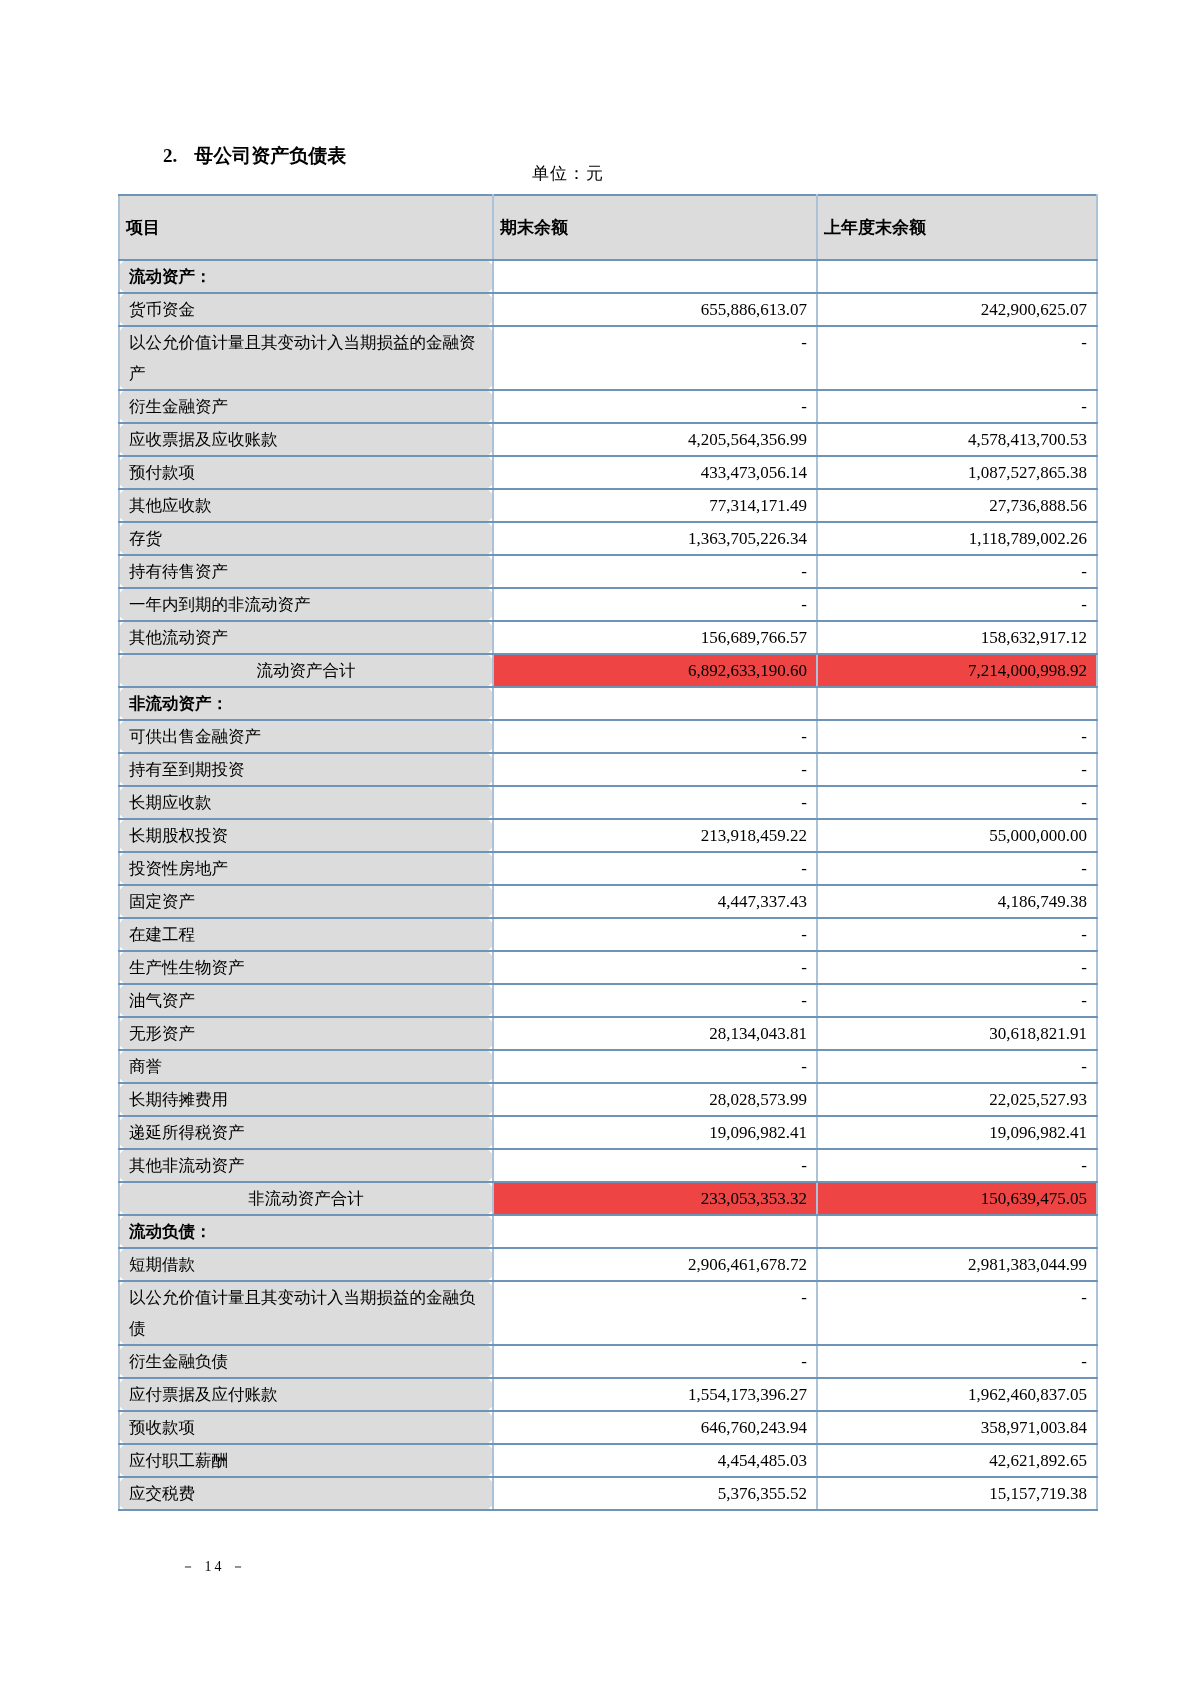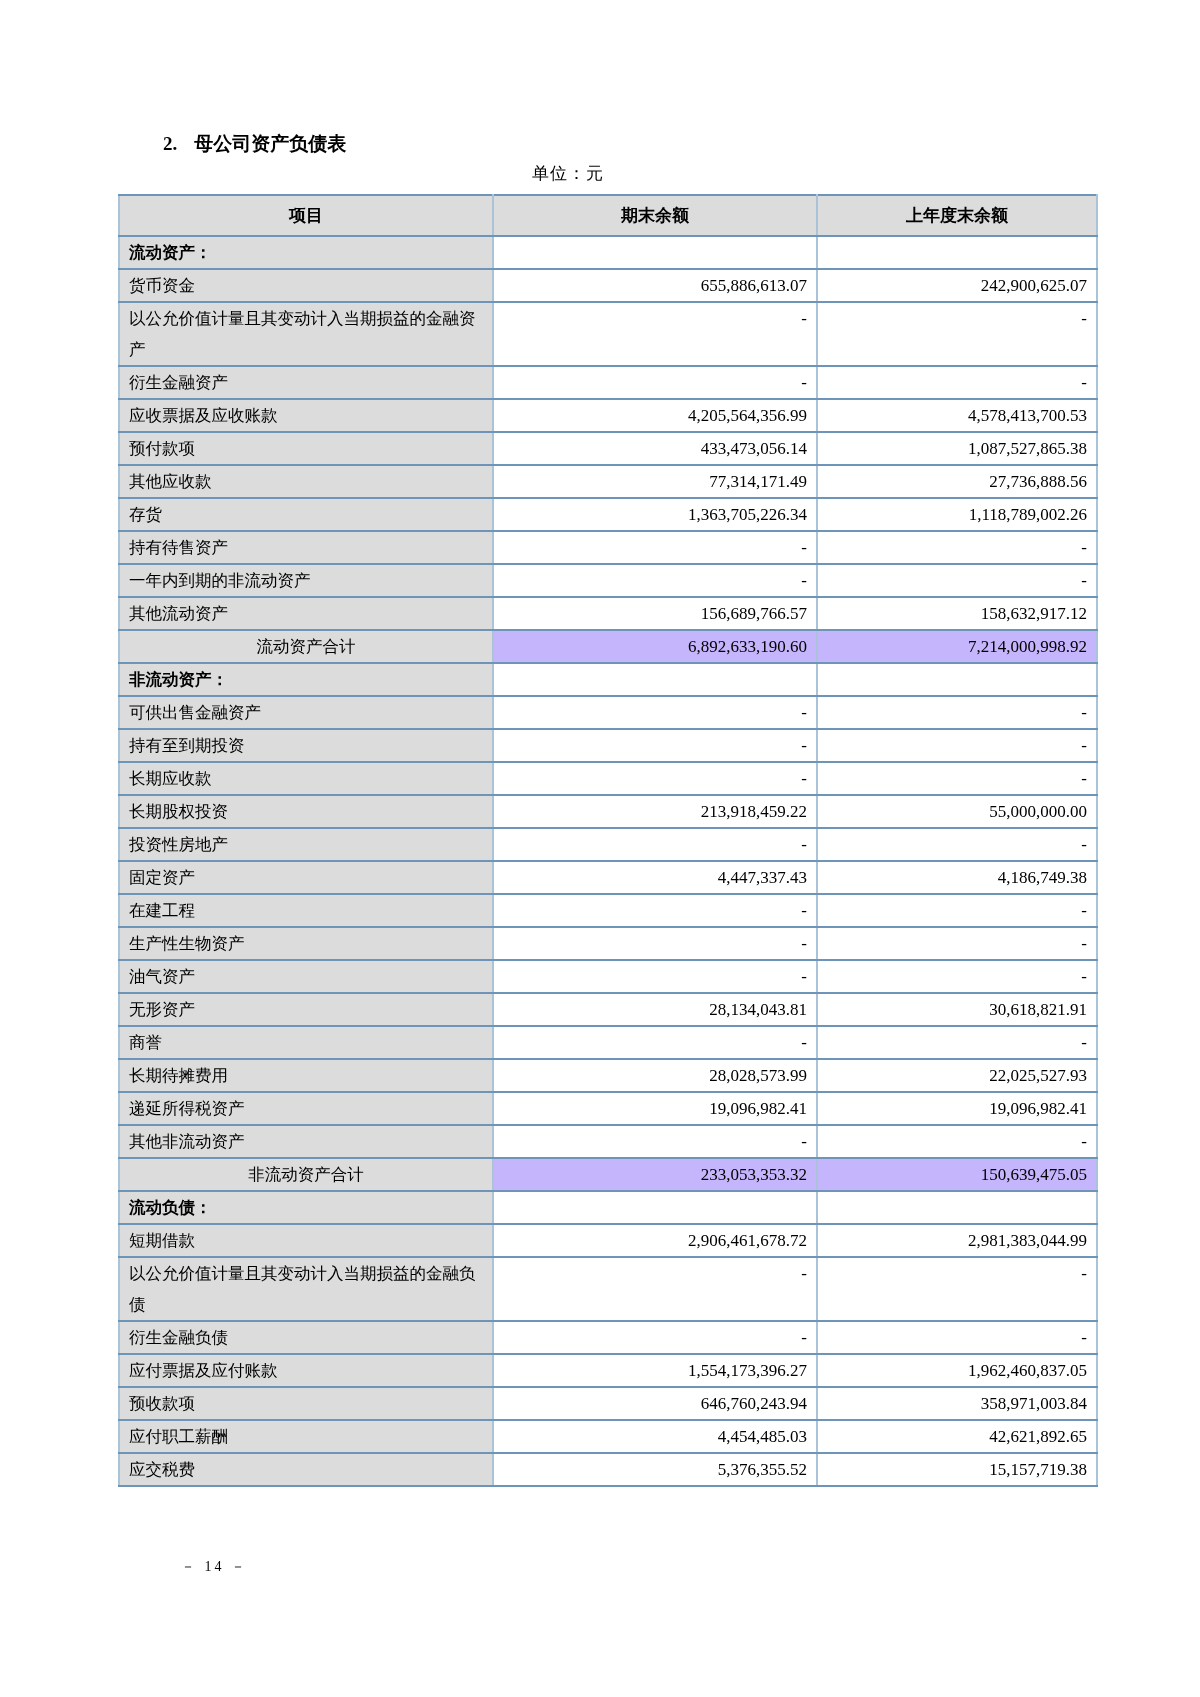--- a/index.html
+++ b/index.html
@@ -12,21 +12,21 @@
   .page {
     position: relative;
     width: 1200px;
     height: 1697px;
     background: #ffffff;
     overflow: hidden;
   }
   .doc-title {
     position: absolute;
     left: 163px;
-    top: 131px;
+    top: 143px;
     font-size: 19px;
     font-weight: bold;
     white-space: nowrap;
     text-align: center;
   }
   .doc-title .num {
     display: inline-block;
     margin-right: 17px;
   }
   .unit-row {
@@ -58,42 +58,43 @@
     border-left: 2px solid #abc3d9;
     border-right: 2px solid #abc3d9;
     overflow: hidden;
   }
   th {
     background: #dcdcdc;
     font-size: 17px;
     font-weight: bold;
     height: 31px;
     line-height: 31px;
-    text-align: center;
-    padding: 4px 6px;
+    text-align: left;
+    padding: 16px 6px;
   }
   td {
     height: 31px;
     line-height: 31px;
     padding: 0 9px;
     font-size: 16.5px;
     vertical-align: top;
   }
   td.label-cell {
     background: #dcdcdc;
     text-align: left;
+    border-radius: 9px;
   }
   td.num-cell {
     background: #ffffff;
     text-align: right;
     font-size: 17px;
   }
   tr.section td.label-cell { font-weight: bold; }
   tr.total td.label-cell   { font-weight: normal; text-align: center; }
-  tr.total td.num-cell     { background: #c4b5fd; }
+  tr.total td.num-cell     { background: #ef4444; }
   .page-number {
     position: absolute;
     left: 181px;
     top: 1558px;
     font-size: 14px;
     letter-spacing: 3px;
     white-space: nowrap;
   }
 </style>
 </head>

